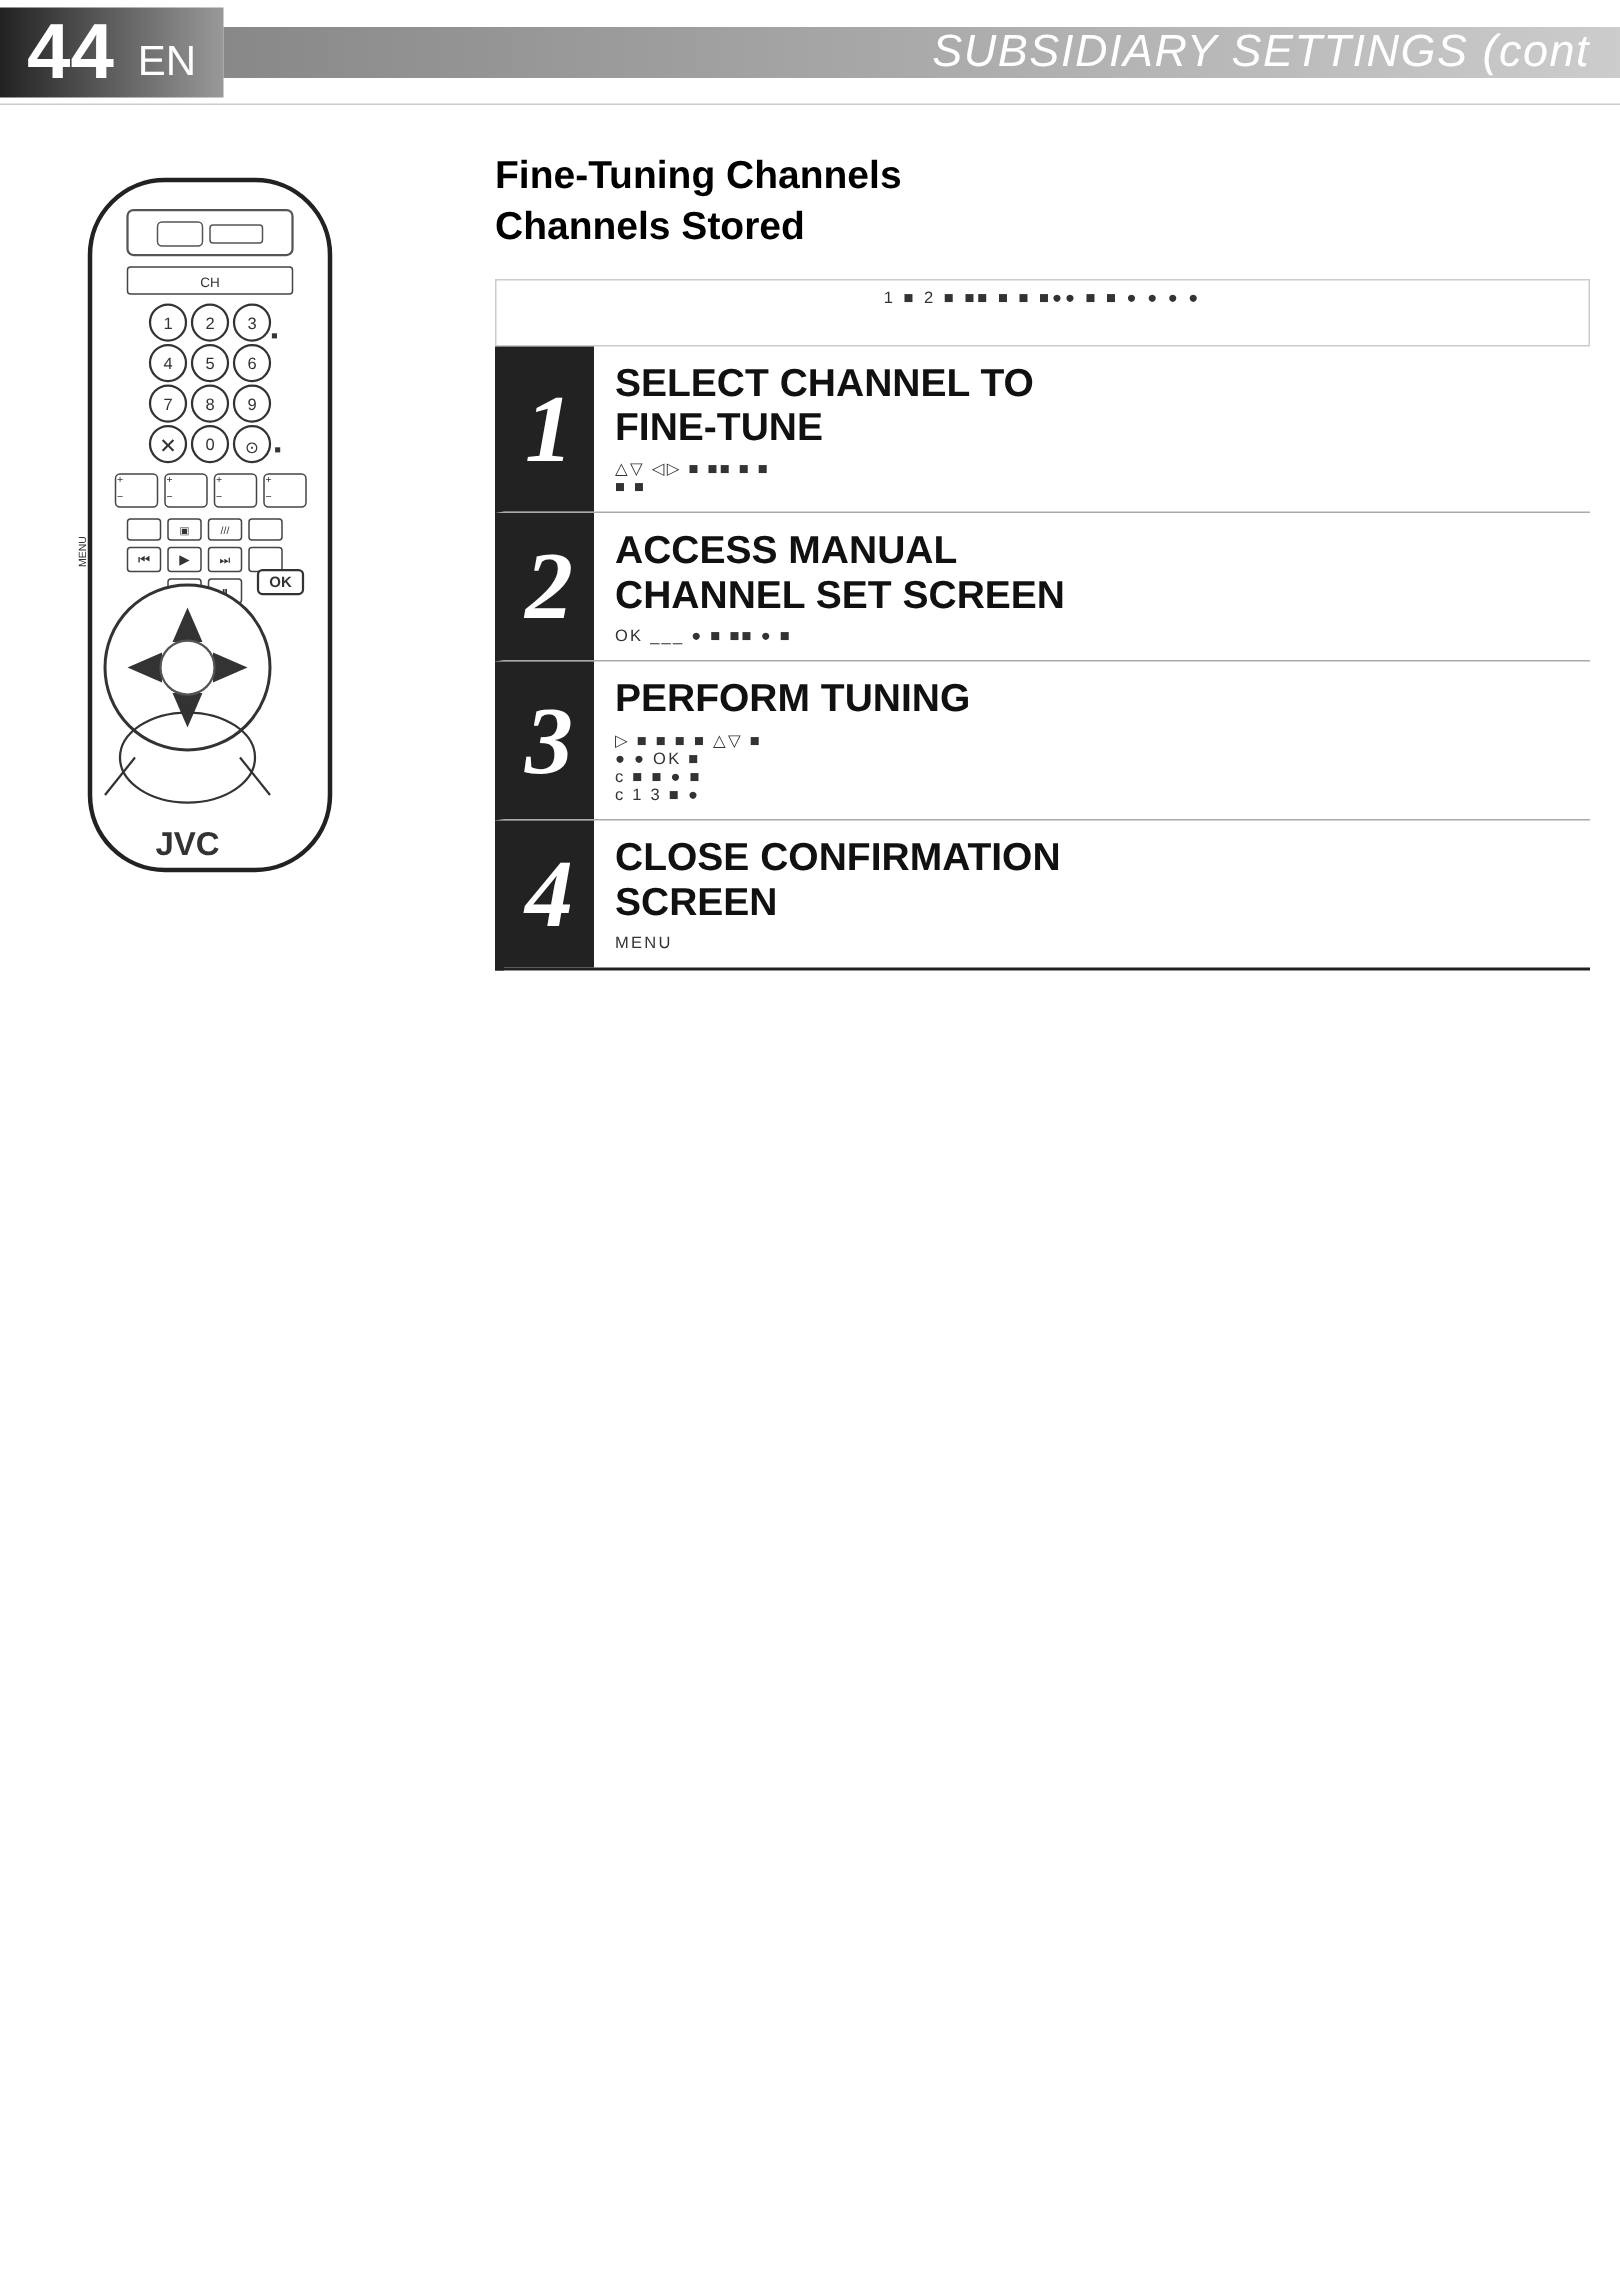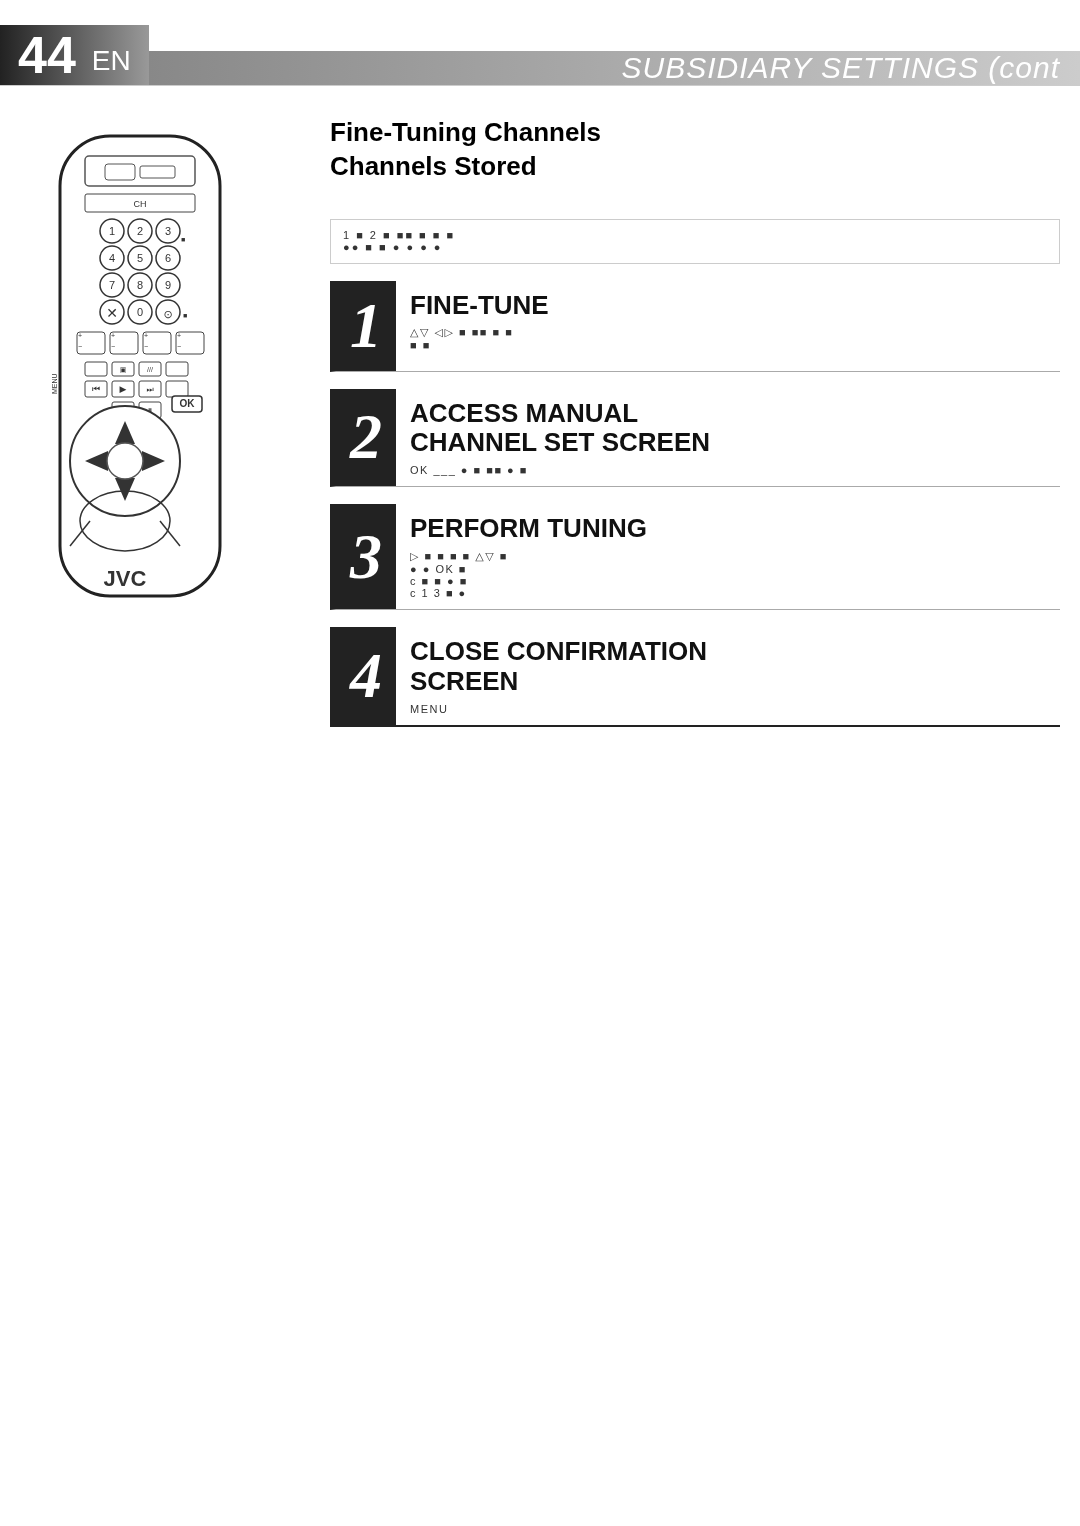--- a/index.html
+++ b/index.html
@@ -8,22 +8,22 @@
       height: 1526px;
       background: #fff;
       font-family: Arial, Helvetica, sans-serif;
       overflow: hidden;
       position: relative;
     }
 
     
     .header {
       display: flex;
-      align-items: flex-end;
-      height: 86px;
+      align-items: center;
+      height: 70px;
       border-bottom: 1px solid #ccc;
     }
     .header-page-num {
       background: linear-gradient(to right, #222, #999);
       color: #fff;
       font-size: 52px;
       font-weight: bold;
       padding: 0 18px;
       display: flex;
       align-items: center;
@@ -67,41 +67,41 @@
       display: flex;
       flex-direction: column;
       align-items: center;
     }
 
     
     .instructions-area {
       flex: 1;
       display: flex;
       flex-direction: column;
-      gap: 17px;
+      gap: 0;
     }
 
     .section-title {
       font-size: 26px;
       font-weight: bold;
       margin-bottom: 18px;
       line-height: 1.3;
     }
 
     
     .top-symbols-row {
       border: 1px solid #ccc;
       padding: 6px 12px;
       font-size: 11px;
       margin-bottom: 0;
       color: #333;
       letter-spacing: 2px;
       min-height: 45px;
       display: flex;
-      flex-direction: column;
+      flex-direction: row;
       justify-content: center;
     }
 
     
     .step-block {
       display: flex;
       flex-direction: row;
       border-left: 6px solid #222;
       border-bottom: 1px solid #aaa;
       min-height: 90px;
@@ -277,20 +277,21 @@
 
     <div class="top-symbols-row">
       <div>1  ■ 2       ■      ■■      ■         ■ ■</div>
       <div>●●              ■        ■ ●              ● ● ●</div>
     </div>
 
     <div class="step-block">
       <div class="step-number">1</div>
       <div class="step-content">
         <div class="step-heading">
+          <div>SELECT CHANNEL TO</div>
           <div>FINE-TUNE</div>
         </div>
         <div class="step-detail" style="white-space:pre-line;">△▽ ◁▷  ■      ■■       ■        ■
 ■  ■</div>
       </div>
     </div>
 
     <div class="step-block">
       <div class="step-number">2</div>
       <div class="step-content">

